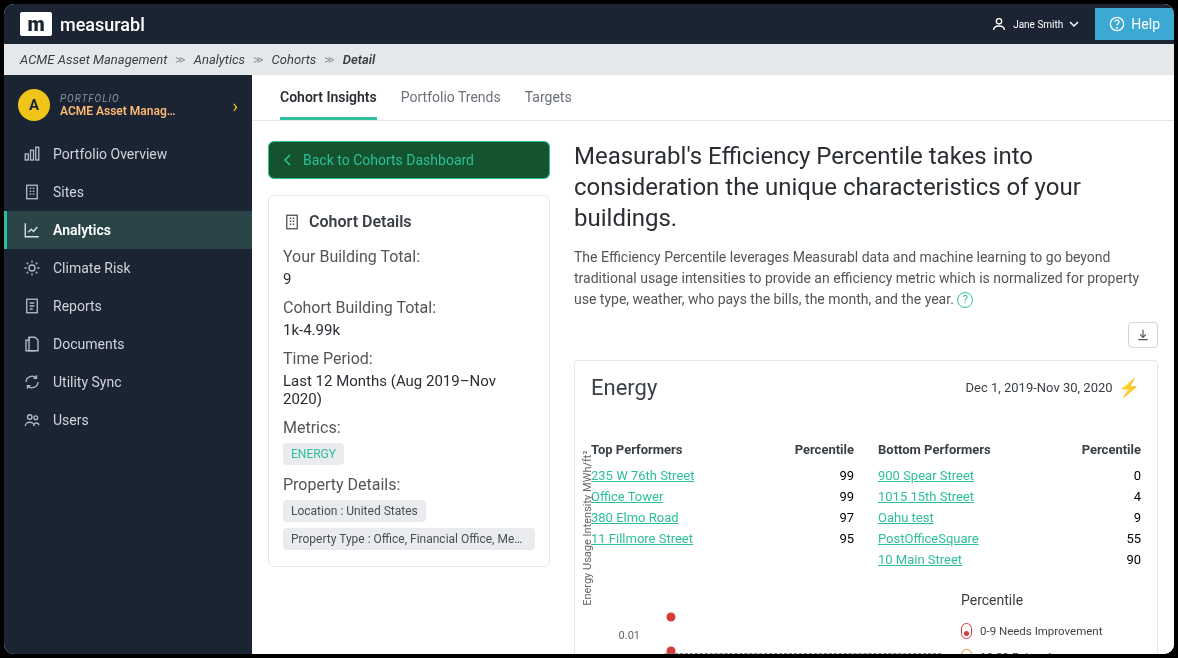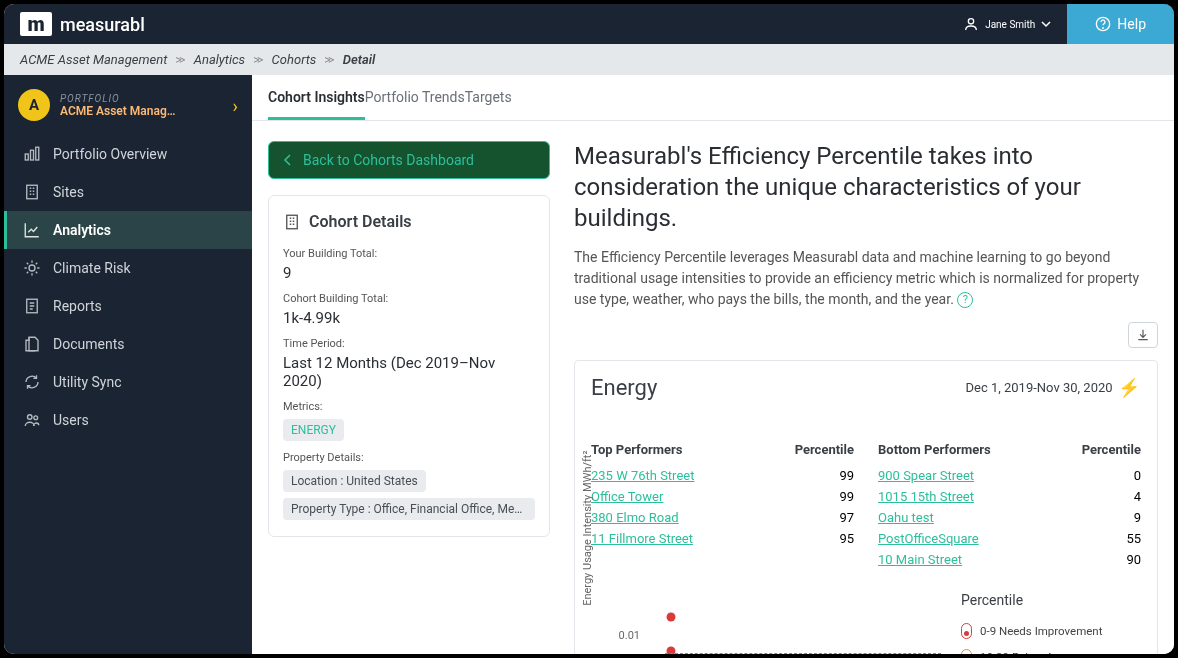--- a/index.html
+++ b/index.html
@@ -6,21 +6,21 @@
     body { background: #000; width: 1178px; height: 658px; overflow: hidden; position: relative; }
     .app { background: #fff; border-radius: 10px; overflow: hidden; position: absolute; top: 4px; left: 4px; right: 4px; bottom: 4px; display: flex; flex-direction: column; }
     
     
     .navbar { background: #1b2432; height: 40px; display: flex; align-items: center; padding: 0 16px; justify-content: space-between; }
     .brand { display: flex; align-items: center; gap: 8px; }
     .brand-logo { width: 32px; height: 24px; background: #fff; color: #1b2432; font-weight: 900; font-size: 20px; display: flex; align-items: center; justify-content: center; border-radius: 2px; }
     .brand-text { color: #fff; font-size: 18px; font-weight: 500; }
     .navbar-right { display: flex; align-items: center; gap: 16px; }
     .user-menu { color: #fff; font-size: 10px; display: flex; align-items: center; gap: 6px; cursor: pointer; }
-    .help-btn { background: #3ca9d4; color: #fff; padding: 10px 28px; font-size: 14px; display: flex; align-items: center; gap: 6px; cursor: pointer; margin-right: -16px; align-self: stretch; margin-top: 0; margin-bottom: 0; height: 40px; }
+    .help-btn { background: #3ca9d4; color: #fff; padding: 10px 14px; font-size: 14px; display: flex; align-items: center; gap: 6px; cursor: pointer; margin-right: -16px; align-self: stretch; margin-top: 0; margin-bottom: 0; height: 32px; }
     
     
     .breadcrumb { background: #e5e8eb; padding: 8px 16px; font-size: 13px; color: #3a3f45; display: flex; align-items: center; gap: 8px; }
     .breadcrumb-item { color: #3a3f45; font-style: italic; }
     .breadcrumb-item.active { font-weight: 600; }
     .chev { color: #888; font-size: 10px; }
     
     
     .body { display: flex; flex: 1; overflow: hidden; }
     .sidebar { width: 248px; background: #1b2432; color: #cfd4da; display: flex; flex-direction: column; }
@@ -29,32 +29,32 @@
     .portfolio-meta { flex: 1; overflow: hidden; }
     .portfolio-label { font-size: 10px; letter-spacing: 1px; color: #8a919b; font-style: italic; }
     .portfolio-name { font-size: 12px; color: #fdba74; font-weight: 600; white-space: nowrap; overflow: hidden; text-overflow: ellipsis; }
     .portfolio-chevron { color: #f0c419; font-size: 18px; }
     .nav-item { display: flex; align-items: center; gap: 12px; padding: 10px 16px; font-size: 14px; cursor: pointer; color: #cfd4da; border-left: 3px solid transparent; }
     .nav-item.active { background: #2a4447; border-left-color: #2dbf9c; color: #fff; font-weight: 600; }
     .nav-icon { width: 18px; height: 18px; display: inline-flex; align-items: center; justify-content: center; opacity: 0.85; }
     
     
     .main { flex: 1; display: flex; flex-direction: column; overflow: hidden; background: #fff; }
-    .tabs { border-bottom: 1px solid #e3e6ea; padding: 0 16px; display: flex; }
+    .tabs { border-bottom: 1px solid #e3e6ea; padding: 0 28px; display: flex; gap: 24px; }
     .tab { padding: 14px 0 12px; font-size: 14px; color: #6a7078; cursor: pointer; border-bottom: 3px solid transparent; }
     .tab.active { color: #2a2e33; font-weight: 600; border-bottom-color: #2dbf9c; }
     
     .content { flex: 1; padding: 20px 16px; display: grid; grid-template-columns: 282px 1fr; gap: 24px; overflow: auto; align-items: start; }
     
     
     .left-col { display: flex; flex-direction: column; gap: 16px; }
     .back-btn { border: 1px solid #2dbf9c; color: #2dbf9c; border-radius: 6px; padding: 10px 14px; display: flex; align-items: center; gap: 10px; cursor: pointer; background: #14532d; font-size: 14px; }
     .panel { border: 1px solid #e3e6ea; border-radius: 6px; padding: 16px 14px; }
     .panel-title { font-size: 16px; font-weight: 600; color: #3a3f45; display: flex; align-items: center; gap: 8px; margin-bottom: 16px; }
-    .detail-label { font-size: 11px; color: #555; margin-top: 10px; }
+    .detail-label { font-size: 16px; color: #555; margin-top: 10px; }
     .detail-value { font-size: 15px; color: #2a2e33; margin-top: 4px; }
     .tag { display: inline-block; background: #e9ebee; color: #4a4f56; font-size: 12px; padding: 4px 8px; border-radius: 4px; margin-top: 6px; }
     .tag.energy { color: #2dbf9c; }
     .tag.wide { white-space: nowrap; overflow: hidden; text-overflow: ellipsis; max-width: 100%; }
     
     
     .right-col { display: flex; flex-direction: column; gap: 12px; }
     .headline { font-size: 24px; color: #2a2e33; font-weight: 400; line-height: 1.3; }
     .subtext { font-size: 14px; color: #555; line-height: 1.5; }
     .help-circle { display: inline-flex; width: 16px; height: 16px; border: 1px solid #2dbf9c; color: #2dbf9c; border-radius: 50%; align-items: center; justify-content: center; font-size: 11px; vertical-align: middle; }
@@ -244,21 +244,21 @@
                   <rect x="5" y="3" width="14" height="18"></rect>
                   <path d="M9 7h2M13 7h2M9 11h2M13 11h2M9 15h2M13 15h2"></path>
                 </svg>
               <span>Cohort Details</span>
             </div>
             <div class="detail-label">Your Building Total:</div>
             <div class="detail-value">9</div>
             <div class="detail-label">Cohort Building Total:</div>
             <div class="detail-value">1k-4.99k</div>
             <div class="detail-label">Time Period:</div>
-            <div class="detail-value">Last 12 Months (Dec 2019–Nov 2020)</div>
+            <div class="detail-value">Last 12 Months (Aug 2019–Nov 2020)</div>
             <div class="detail-label">Metrics:</div>
             <div><span class="tag energy">ENERGY</span></div>
             <div class="detail-label">Property Details:</div>
             <div><span class="tag">Location : United States</span></div>
             <div>
                 <span class="tag wide" style="display:block; margin-top:6px;">Property Type : Office, Financial Office, Medical Office, Other Office</span>
               </div>
           </div>
         </div>
 

